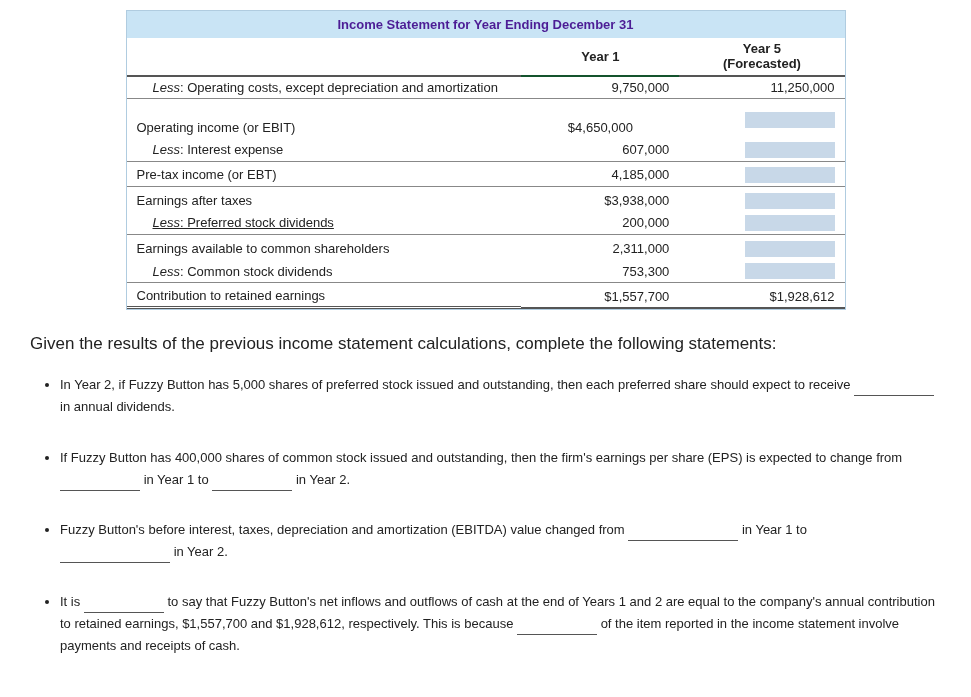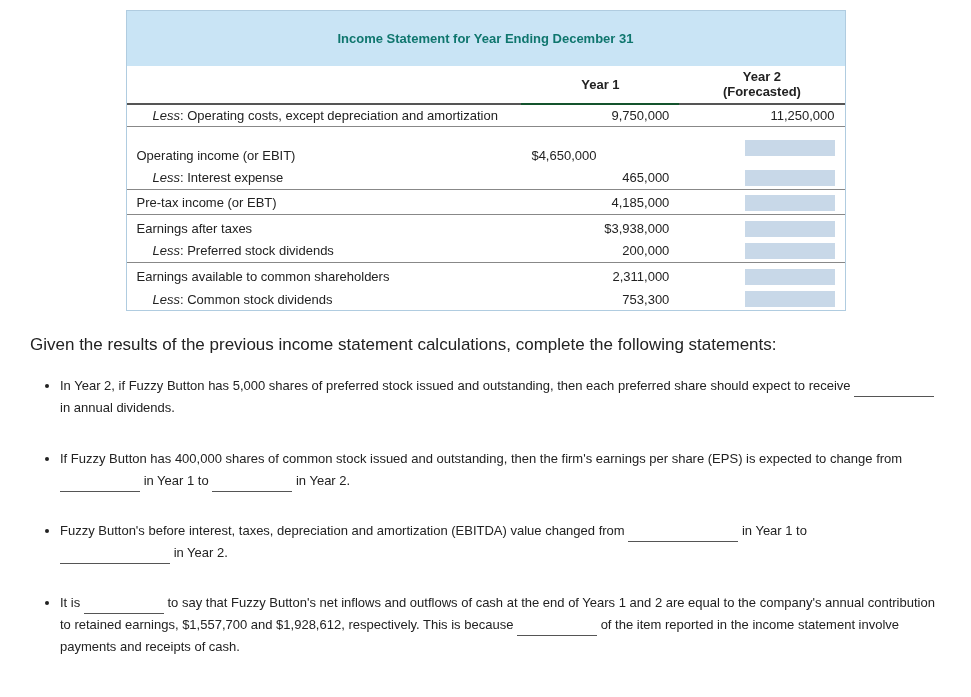--- a/index.html
+++ b/index.html
@@ -14,24 +14,24 @@
     .income-table-wrapper {
       border: 1px solid #b0cce0;
       margin-bottom: 24px;
       max-width: 720px;
       margin-left: auto;
       margin-right: auto;
     }
 
     .income-table-title {
       background-color: #c9e4f5;
-      color: #0f766e;
+      color: #4c1d95;
       font-weight: bold;
       text-align: center;
-      padding: 20px 10px;
+      padding: 6px 10px;
       font-size: 13px;
     }
 
     table.income-table {
       width: 100%;
       border-collapse: collapse;
       font-size: 13px;
     }
 
     table.income-table th, table.income-table td {
@@ -118,65 +118,70 @@
 <body>
 
 <div class="income-table-wrapper">
   <div class="income-table-title">Income Statement for Year Ending December 31</div>
   <table class="income-table">
     <thead>
       <tr>
         <th class="col-label"></th>
         <th class="col-y1">Year 1</th>
         <th class="col-y2">
-          <span>Year 2</span><br>
+          <span>Year 5</span><br>
           <span>(Forecasted)</span>
         </th>
       </tr>
     </thead>
     <tbody id="income-tbody">
         <tr>
           <td class="col-label label-cell"><span style="padding-left: 16px; margin-top: 33px;"><em>Less</em>: Operating costs, except depreciation and amortization</span></td>
           <td class="col-y1" style="text-align: right;">9,750,000</td>
           <td class="col-y2 y2-cell">11,250,000</td>
         </tr>
         <tr class="border-top">
           <td class="col-label label-cell" style="padding-top: 21px; margin-top: 8px;">Operating income (or EBIT)</td>
-          <td class="col-y1" style="text-align: left; padding-top: 20px; border-top: 1px solid rgb(136, 136, 136);">$4,650,000</td>
+          <td class="col-y1" style="text-align: center; padding-top: 20px; border-top: 1px solid rgb(136, 136, 136);">$4,650,000</td>
           <td class="col-y2 y2-cell" style="padding-top: 5px; border-top: 1px solid rgb(136, 136, 136);"><span class="y2-filled"></span></td>
         </tr>
         <tr>
           <td class="col-label label-cell"><span style="padding-left: 16px;"><em>Less</em>: Interest expense</span></td>
-          <td class="col-y1" style="text-align: right;">465,000</td>
+          <td class="col-y1" style="text-align: right;">607,000</td>
           <td class="col-y2 y2-cell"><span class="y2-filled"></span></td>
         </tr>
         <tr class="border-top">
           <td class="col-label label-cell" style="padding-top: 5px;">Pre-tax income (or EBT)</td>
           <td class="col-y1" style="text-align: right; padding-top: 5px; border-top: 1px solid rgb(136, 136, 136);">4,185,000</td>
           <td class="col-y2 y2-cell" style="padding-top: 5px; border-top: 1px solid rgb(136, 136, 136);"><span class="y2-filled"></span></td>
         </tr>
         <tr class="border-top">
           <td class="col-label label-cell" style="padding-top: 5px;">Earnings after taxes</td>
           <td class="col-y1" style="text-align: right; padding-top: 5px; border-top: 1px solid rgb(136, 136, 136);">$3,938,000</td>
           <td class="col-y2 y2-cell" style="padding-top: 5px; border-top: 1px solid rgb(136, 136, 136);"><span class="y2-filled"></span></td>
         </tr>
         <tr>
-          <td class="col-label label-cell"><span style="padding-left: 16px;"><em>Less</em>: Preferred stock dividends</span></td>
+          <td class="col-label label-cell"><span style="padding-left: 16px; text-decoration: underline;"><em>Less</em>: Preferred stock dividends</span></td>
           <td class="col-y1" style="text-align: right;">200,000</td>
           <td class="col-y2 y2-cell"><span class="y2-filled"></span></td>
         </tr>
         <tr class="border-top">
           <td class="col-label label-cell" style="padding-top: 5px;">Earnings available to common shareholders</td>
           <td class="col-y1" style="text-align: right; padding-top: 5px; border-top: 1px solid rgb(136, 136, 136);">2,311,000</td>
           <td class="col-y2 y2-cell" style="padding-top: 5px; border-top: 1px solid rgb(136, 136, 136);"><span class="y2-filled"></span></td>
         </tr>
         <tr>
           <td class="col-label label-cell"><span style="padding-left: 16px;"><em>Less</em>: Common stock dividends</span></td>
           <td class="col-y1" style="text-align: right;">753,300</td>
           <td class="col-y2 y2-cell"><span class="y2-filled"></span></td>
+        </tr>
+        <tr class="border-top double-border-bottom">
+          <td class="col-label label-cell" style="padding-top: 5px;">Contribution to retained earnings</td>
+          <td class="col-y1" style="text-align: right; padding-top: 5px; border-top: 1px solid rgb(136, 136, 136); border-bottom: 2px solid rgb(85, 85, 85);">$1,557,700</td>
+          <td class="col-y2 y2-cell" style="padding-top: 5px; border-top: 1px solid rgb(136, 136, 136); border-bottom: 2px solid rgb(85, 85, 85);">$1,928,612</td>
         </tr>
       </tbody>
   </table>
 </div>
 
 <div class="statements-section">
   <p class="intro-text">Given the results of the previous income statement calculations, complete the following statements:</p>
 
   <ul class="statements-list">
 

